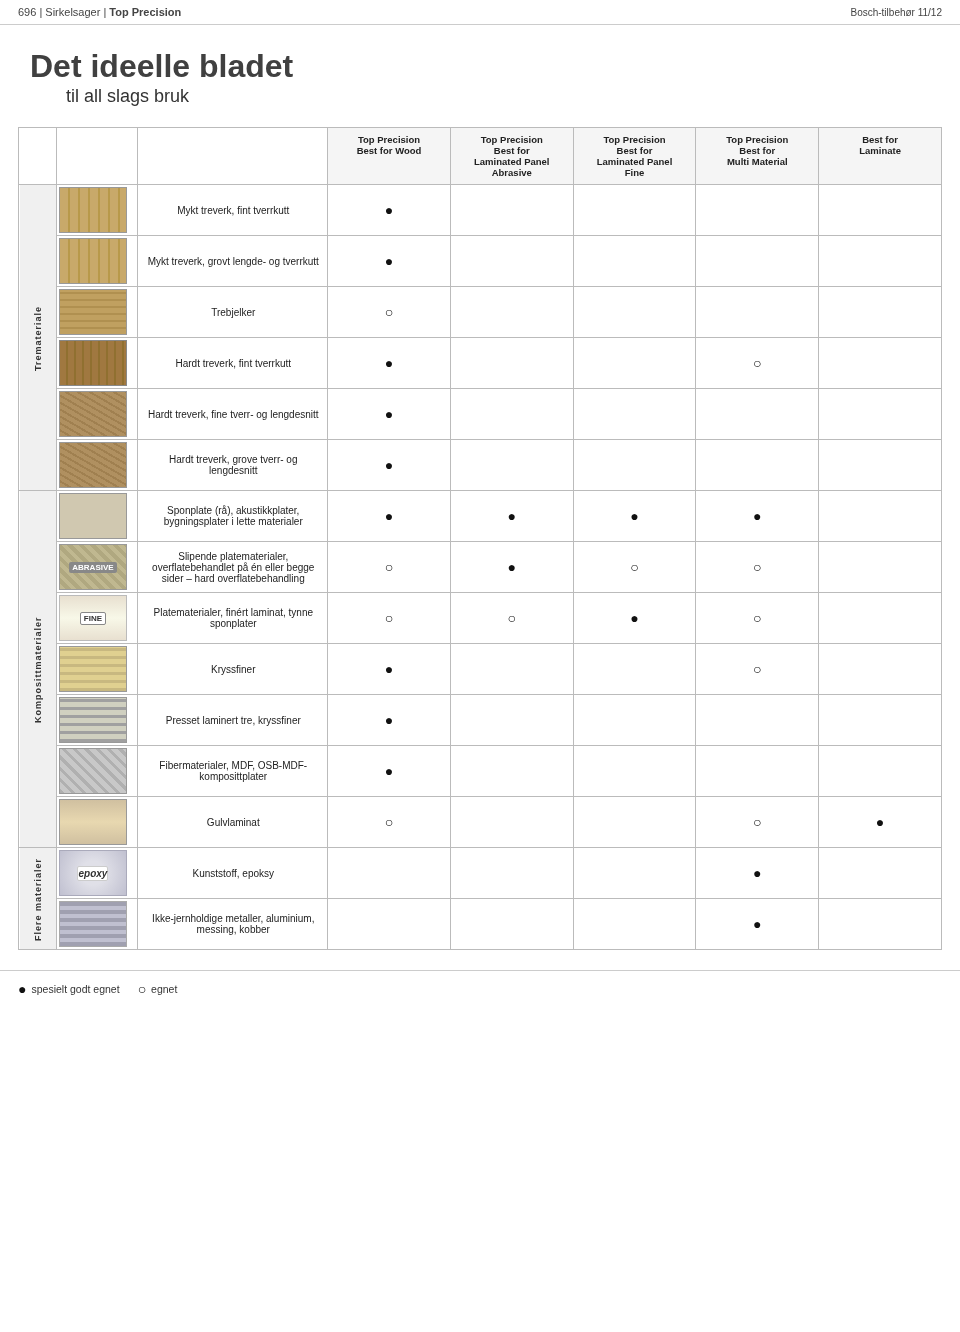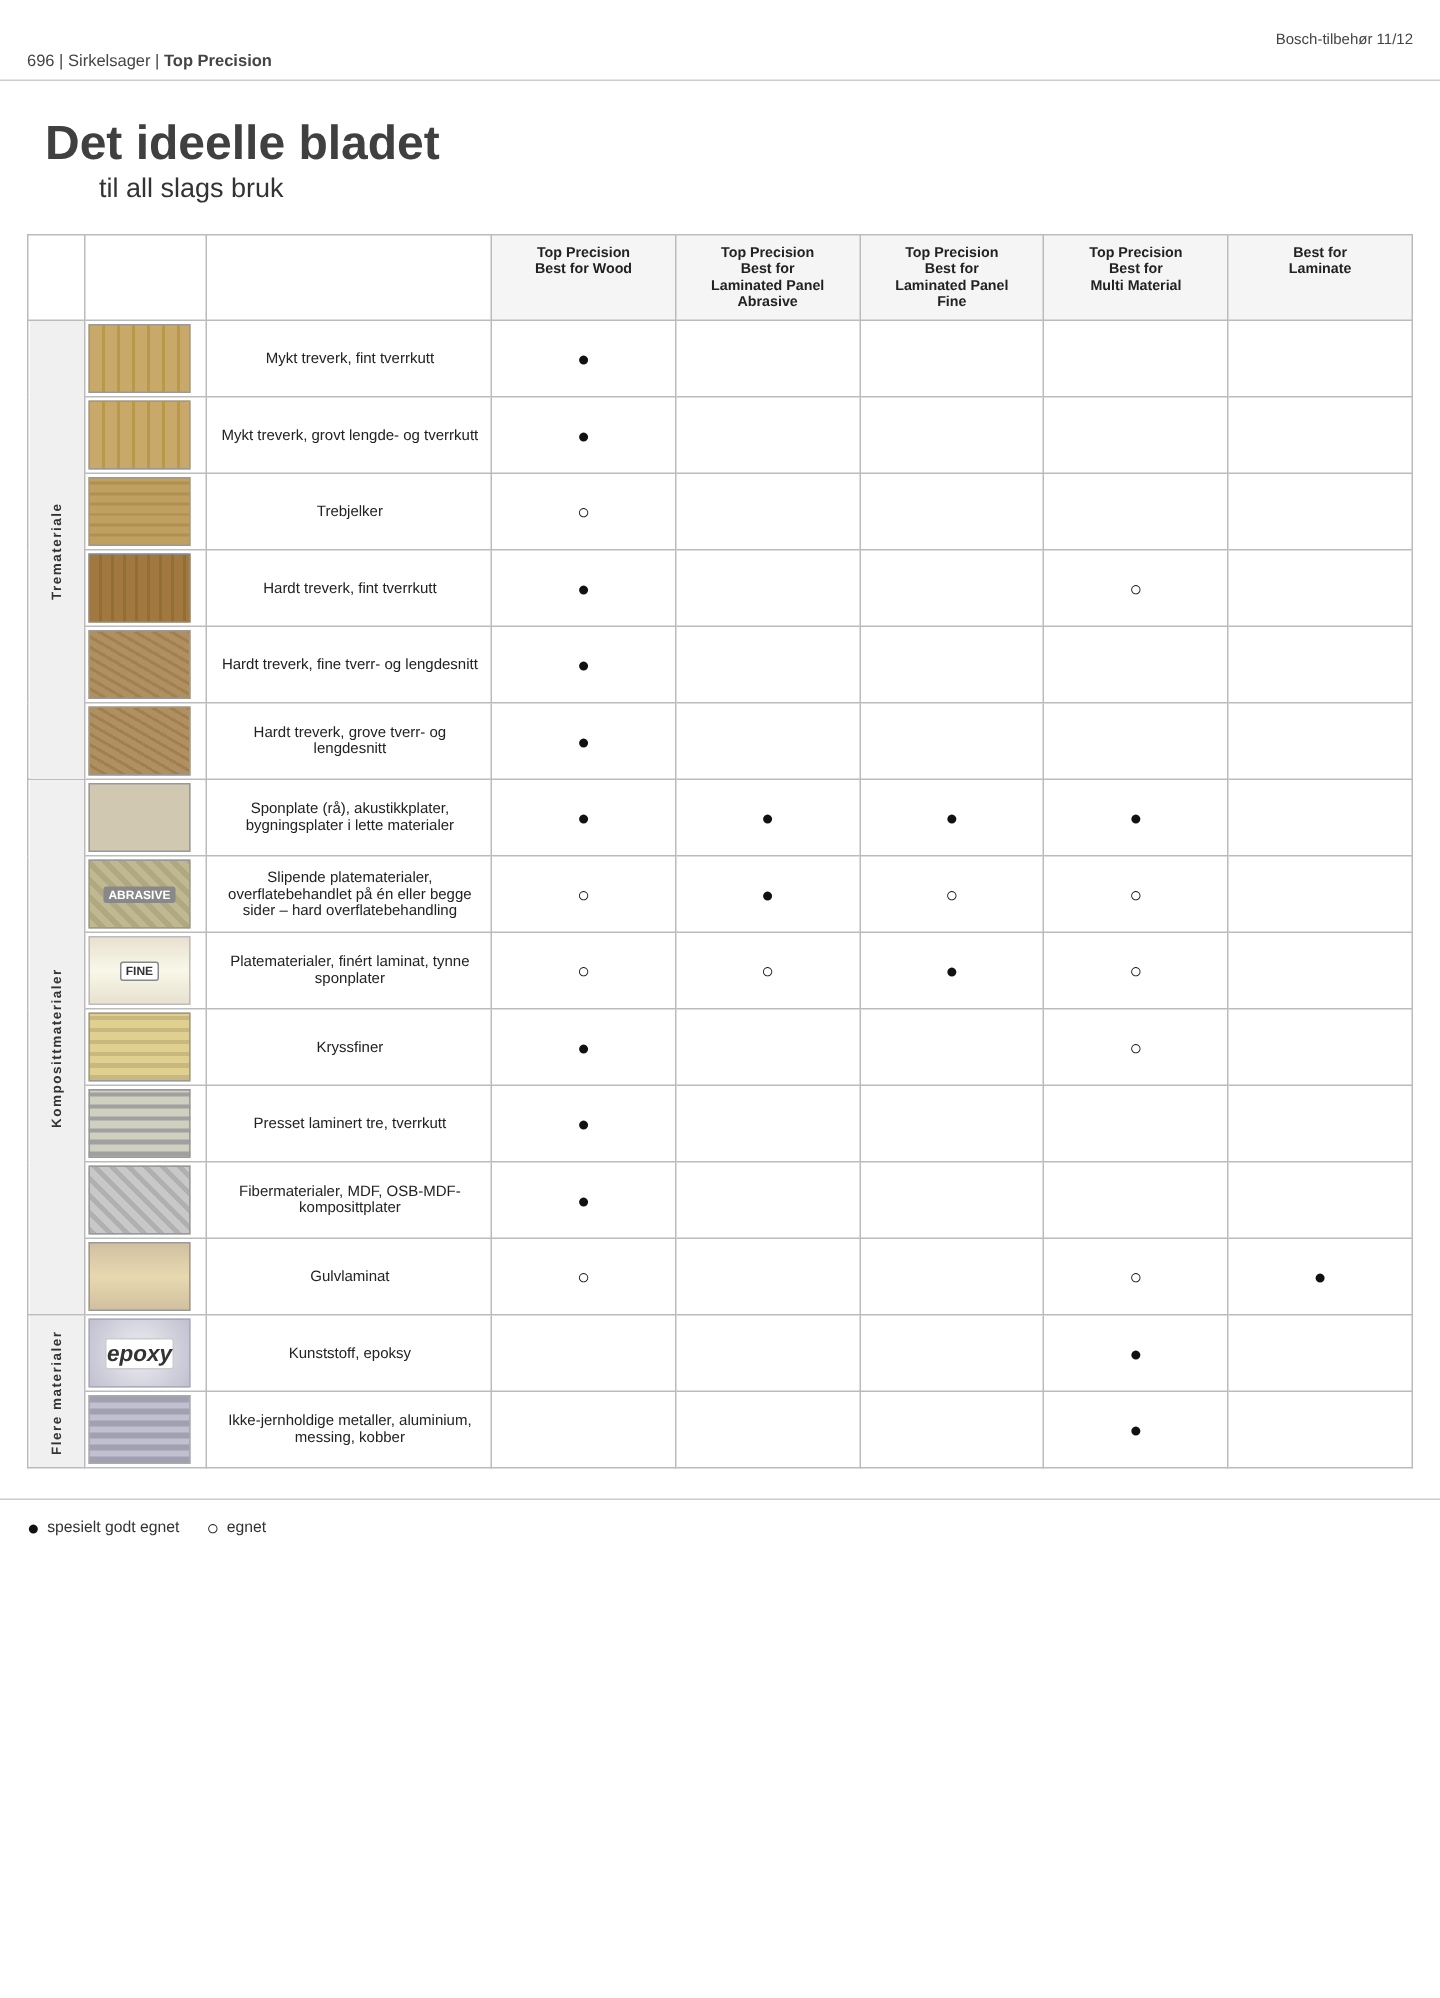--- a/index.html
+++ b/index.html
@@ -12,21 +12,21 @@
     }
     .header-bar {
       display: flex;
       justify-content: space-between;
       align-items: center;
       padding: 6px 18px;
       border-bottom: 1px solid #ccc;
       font-size: 11px;
       color: #444;
     }
-    .header-bar .left { font-weight: bold; margin-top: 29px; }
+    .header-bar .left { font-weight: bold; }
     .header-bar .left span { font-weight: normal; }
     .header-bar .right { font-size: 10px; color: #444; text-align: center; }
     .main-title {
       padding: 24px 30px 10px 30px;
     }
     .main-title h1 {
       font-size: 32px;
       font-weight: bold;
       color: #404040;
       line-height: 1.1;
@@ -167,21 +167,21 @@
       color: #333;
       font-size: 8px;
       font-weight: bold;
       padding: 1px 3px;
       border: 1px solid #888;
       border-radius: 2px;
     }
     .badge-epoxy {
       background: #fff;
       color: #333;
-      font-size: 15px;
+      font-size: 10px;
       font-weight: bold;
       font-style: italic;
       border: 1px solid #ccc;
       padding: 1px 0;
       border-radius: 2px;
     }
     .rowspan-cat {
       font-weight: bold;
       writing-mode: vertical-rl;
       transform: rotate(180deg);
@@ -347,21 +347,21 @@
           <td><span class="symbol-filled">●</span></td>
           <td></td>
           <td></td>
           <td><span class="symbol-open">○</span></td>
           <td></td>
         </tr>
         <tr>
           <td class="img-col">
             <div class="mat-img presset"></div>
           </td>
-          <td class="label-col">Presset laminert tre, tverrkutt</td>
+          <td class="label-col">Presset laminert tre, kryssfiner</td>
           <td><span class="symbol-filled">●</span></td>
           <td></td>
           <td></td>
           <td></td>
           <td></td>
         </tr>
         <tr>
           <td class="img-col">
             <div class="mat-img fiber"></div>
           </td>

